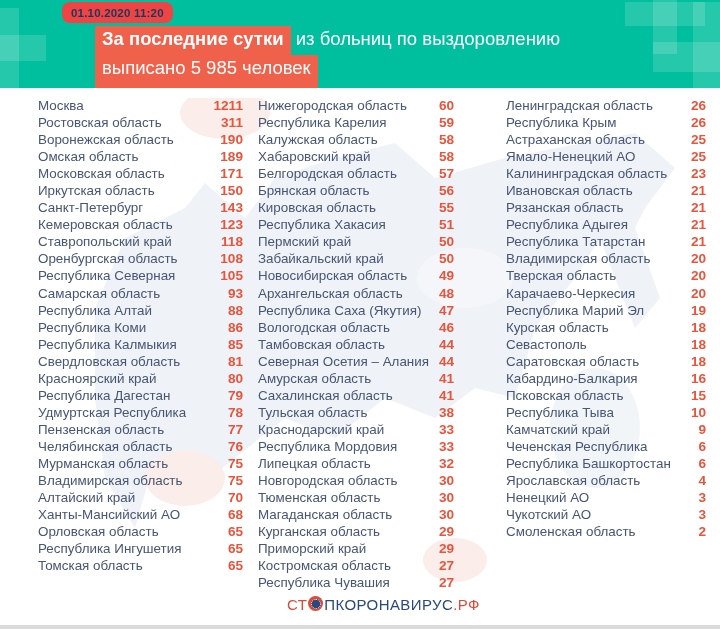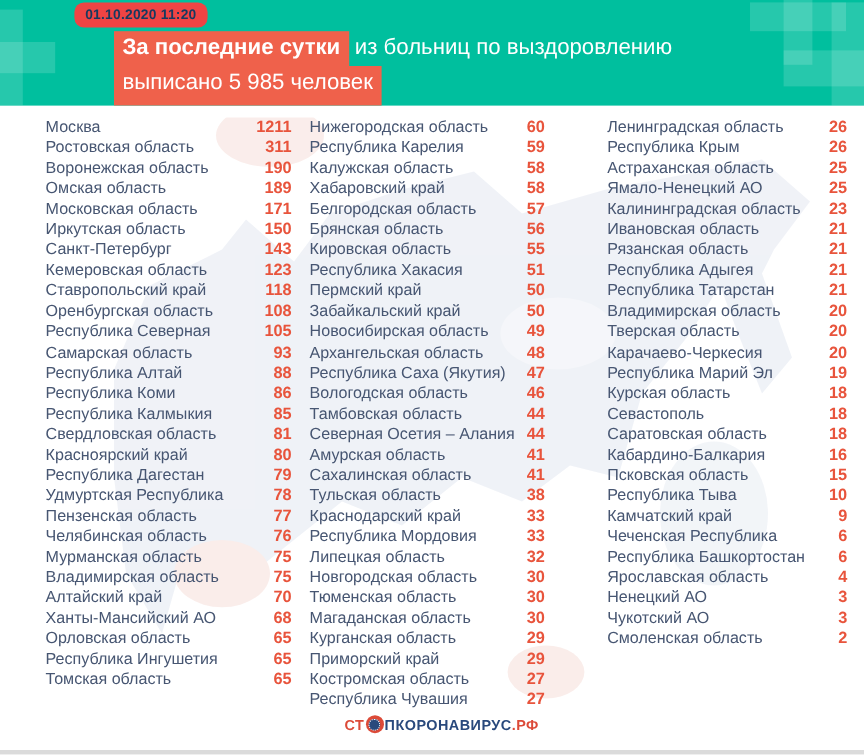--- a/index.html
+++ b/index.html
@@ -36,22 +36,22 @@
   
   .col{position:absolute;top:97px;z-index:2;}
   .col-1{left:38px;width:205px;}
   .col-2{left:258px;width:196px;}
   .col-3{left:506px;width:200px;}
   .row{height:17.06px;display:flex;align-items:center;justify-content:space-between;}
   .rname{color:#475672;font-size:13.4px;white-space:nowrap;}
   .rval{color:#E8543C;font-size:13.6px;font-weight:bold;}
   
   .logo{
-    position:absolute;left:287px;top:596px;z-index:2;display:flex;align-items:center;
-    font-size:12px;font-weight:bold;letter-spacing:.4px;white-space:nowrap;
+    position:absolute;left:287px;top:596px;z-index:2;display:flex;align-items:flex-start;
+    font-size:15px;font-weight:normal;letter-spacing:.4px;white-space:nowrap;
   }
   .logo-red{color:#DC4A38;}
   .logo-navy{color:#29497C;}
   .virus{
     display:inline-block;width:15px;height:15px;border-radius:50%;
     background:#DC4A38;position:relative;margin:0 1px;
   }
   .virus::after{
     content:"";position:absolute;left:2.5px;top:2.5px;width:10px;height:10px;
     box-sizing:border-box;border-radius:50%;background:#29497C;border:1.5px dotted #ffffff;

